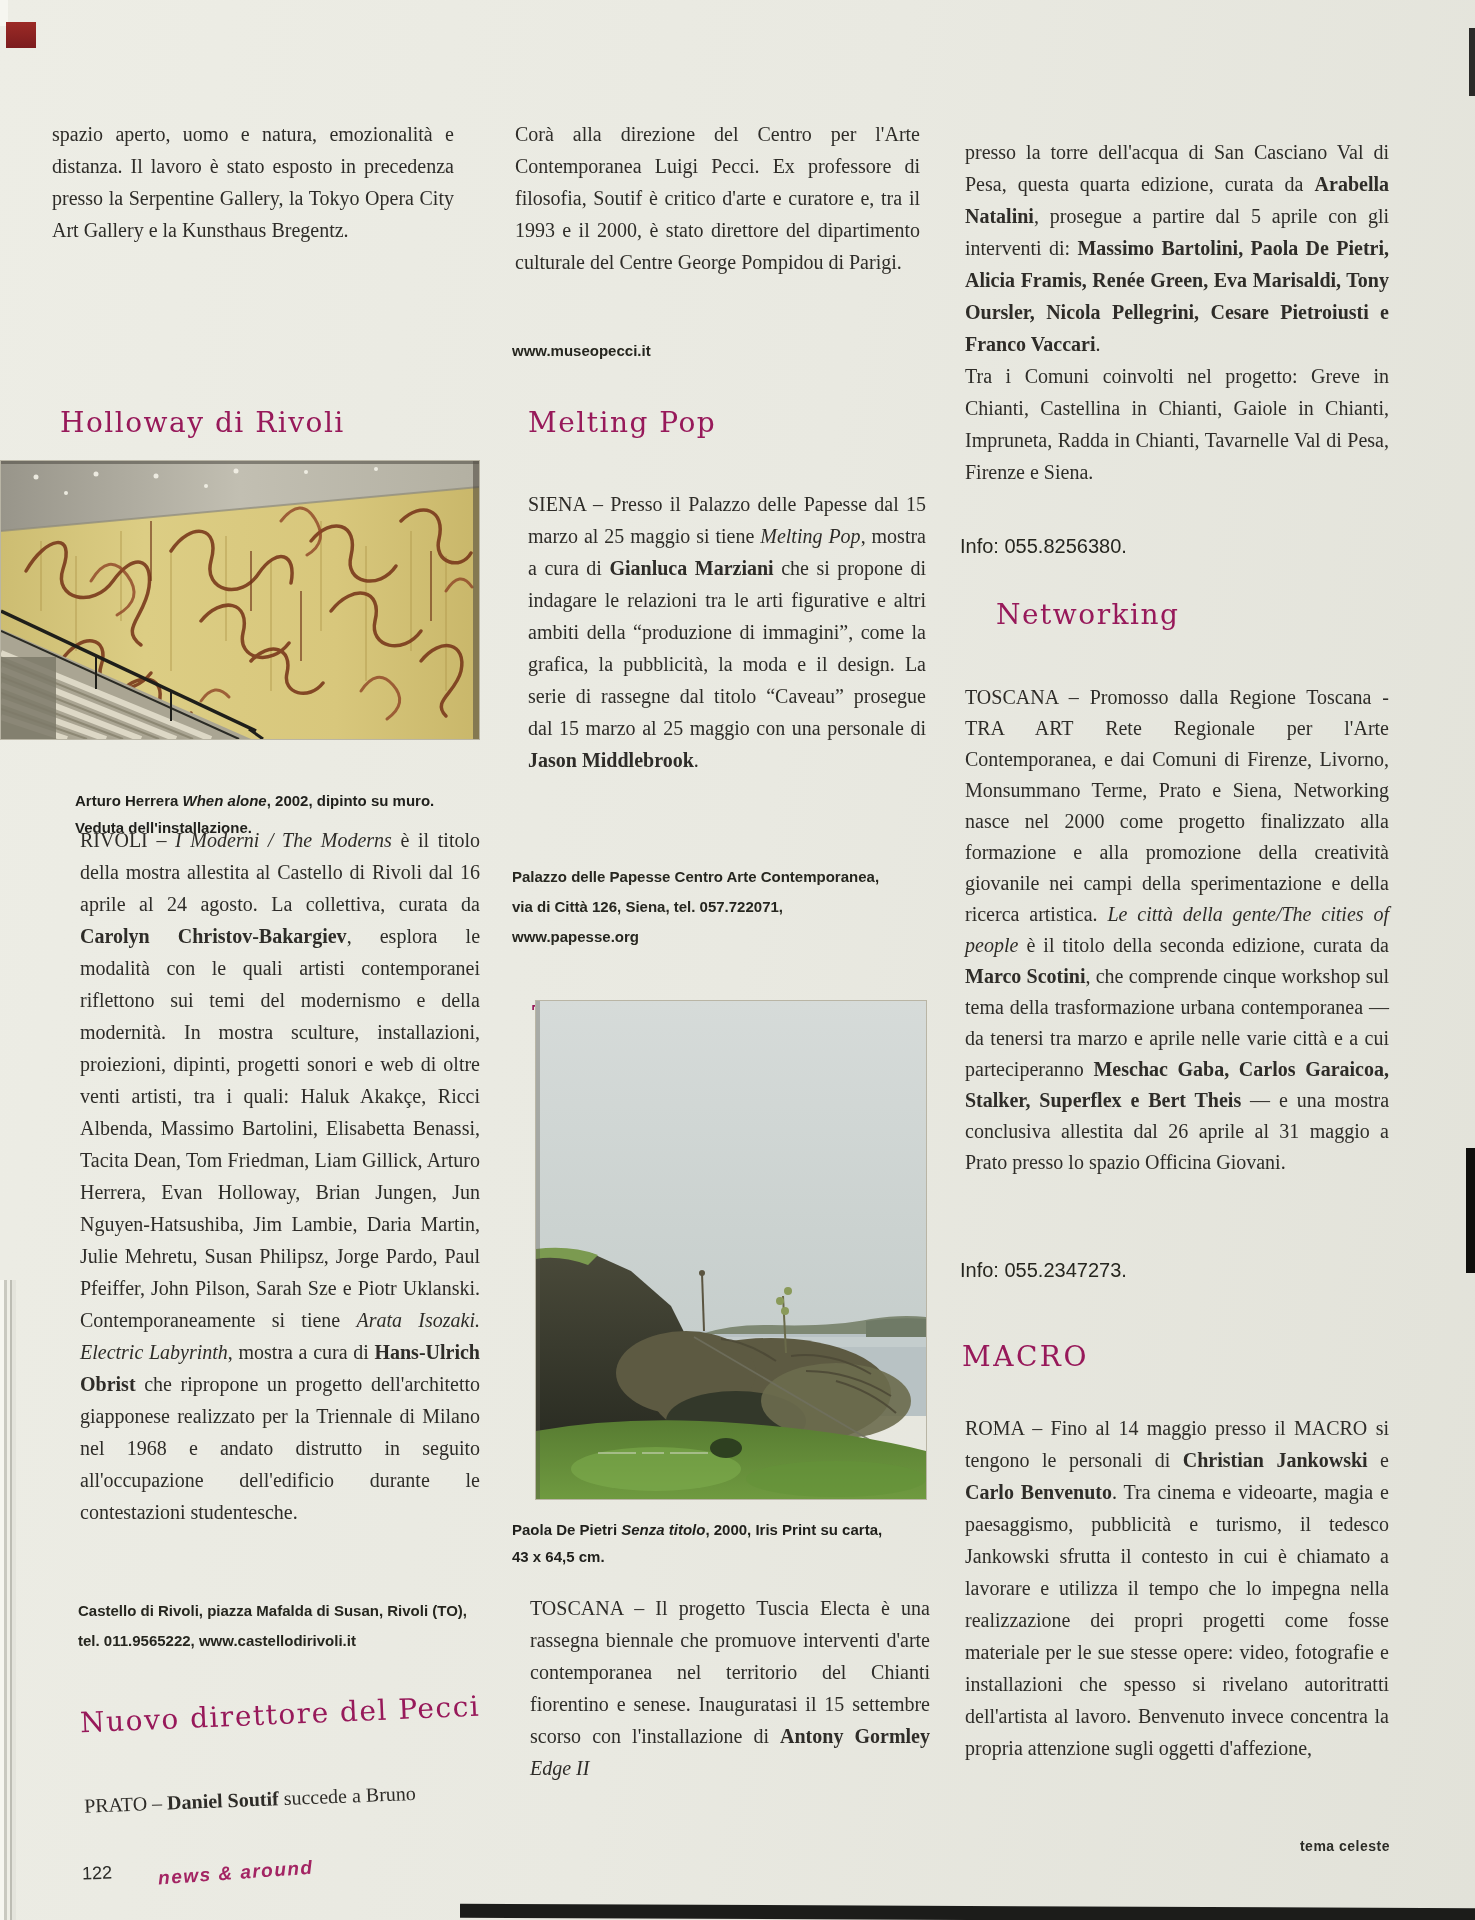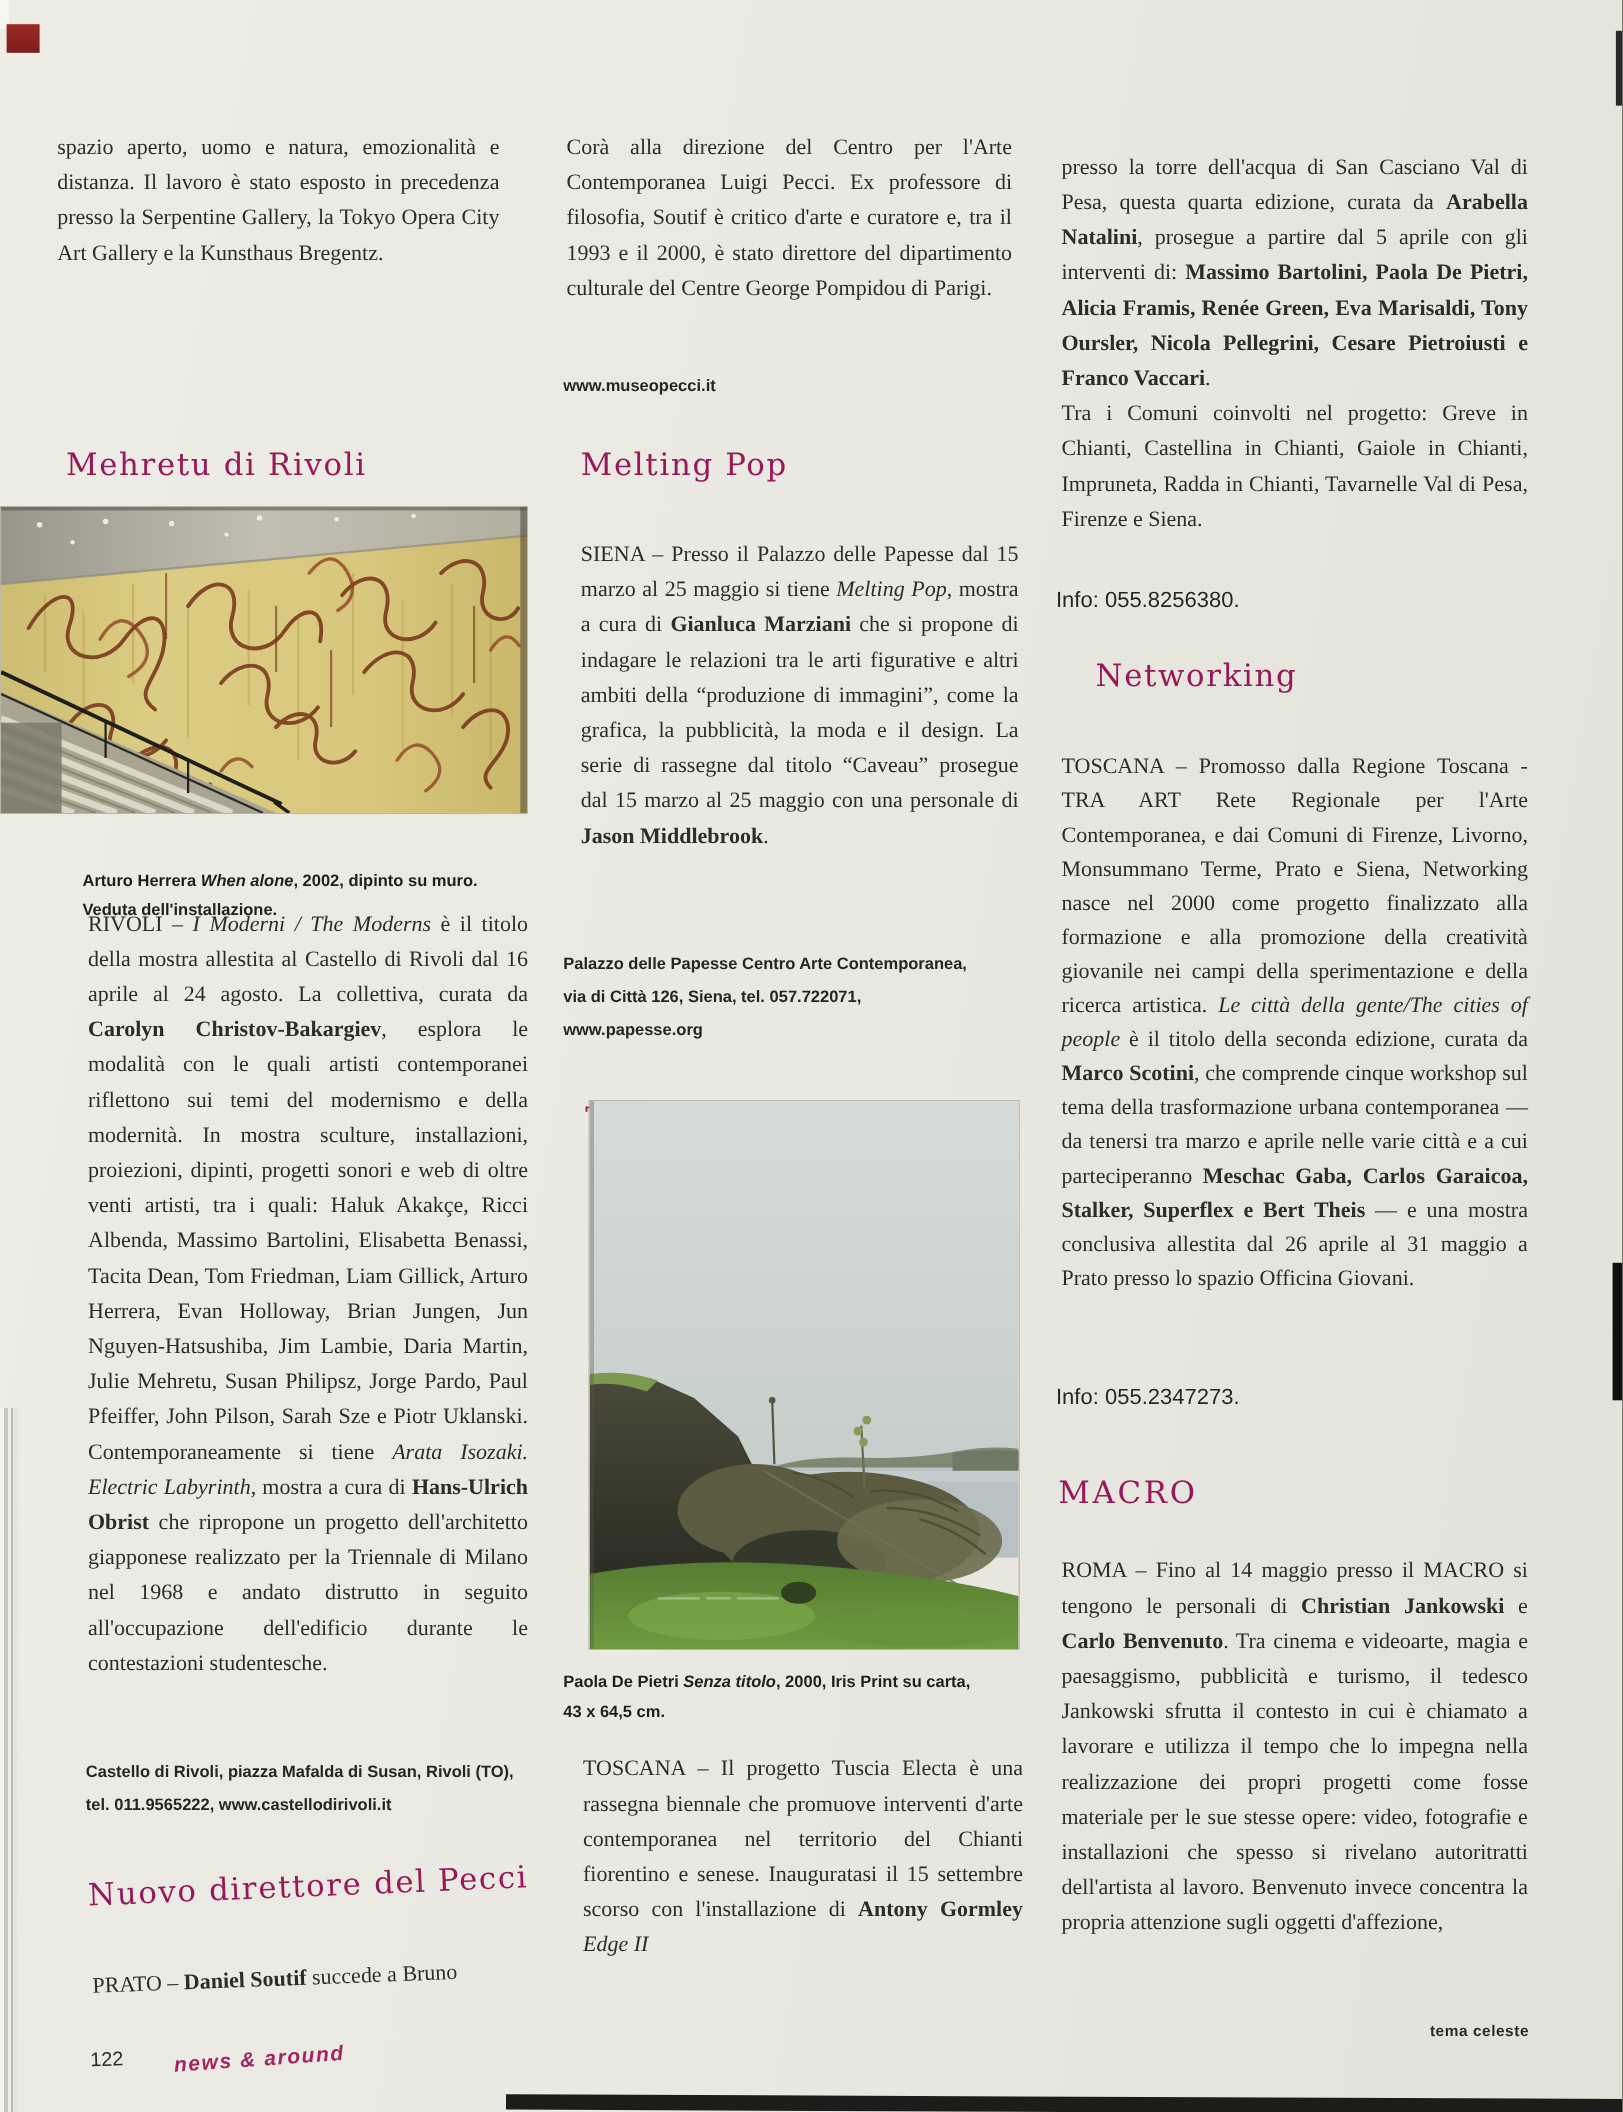--- a/index.html
+++ b/index.html
@@ -65,21 +65,21 @@
   .artifact{position:absolute;}
 </style>
 </head>
 <body>
 
 <div class="page">
 
   <div class="block para" style="left:52px;top:118px;width:402px;"><span>spazio aperto, uomo e natura, emozionalità e distanza. Il lavoro è stato esposto in precedenza presso la Serpentine Gallery, la Tokyo Opera City Art Gallery e la Kunsthaus Bregentz.</span></div>
 
 
-  <div class="block heading" style="left:60px;top:406px;">Mehretu di Rivoli</div>
+  <div class="block heading" style="left:60px;top:406px;">Holloway di Rivoli</div>
 
   <div class="block" style="left:0px;top:460px;width:478px;height:278px;border:1px solid #b9b5a5;">
     <svg class="photo" width="478" height="278" viewBox="0 0 478 278">
       <defs>
         <linearGradient id="wallg" x1="0" y1="0" x2="1" y2="0">
           <stop offset="0" stop-color="#cdbd72"></stop>
             <stop offset="0.3" stop-color="#dccd84"></stop>
           <stop offset="0.7" stop-color="#d8c77c"></stop>
             <stop offset="1" stop-color="#c9b76a"></stop>
         </linearGradient>

